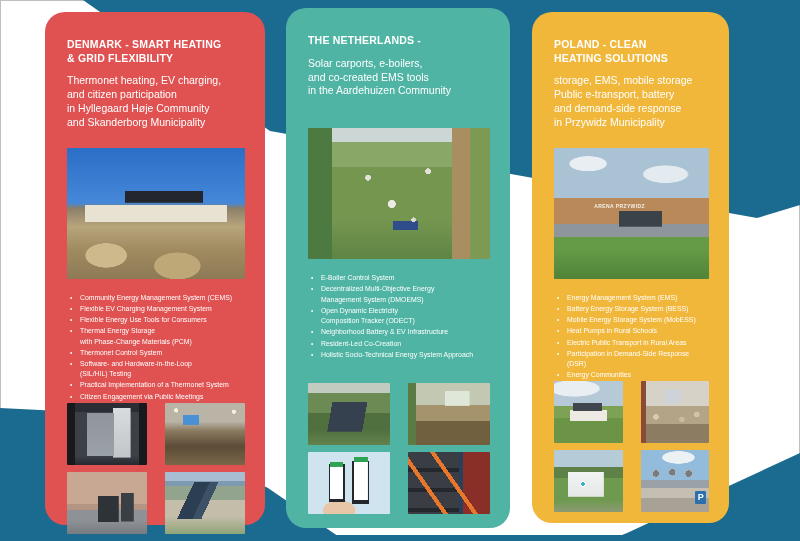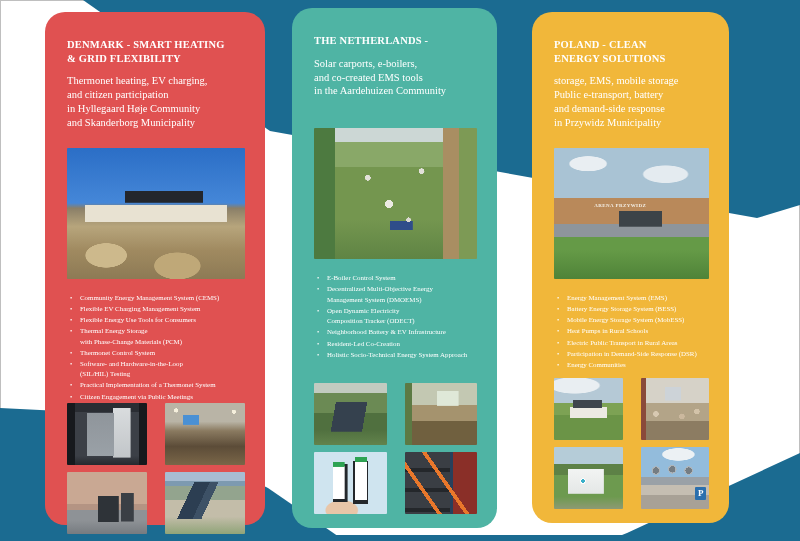--- a/index.html
+++ b/index.html
@@ -1,28 +1,28 @@
 <!DOCTYPE html>
 <html><head>
 <meta charset="utf-8">
 <style>
   html,body{margin:0;padding:0;background:#e8e8e8;}
   .page{
     position:relative;width:800px;height:541px;background:#ffffff;
-    overflow:hidden;font-family:Liberation Serif, serif;
+    overflow:hidden;font-family:Liberation Sans, sans-serif;
     box-shadow:inset 0 0 0 1px #bfbfbf;
   }
   .bg{position:absolute;inset:0;width:800px;height:541px;}
   
   .panel{
     position:absolute;border-radius:20px;box-sizing:border-box;
     padding:26px 20px 14px 22px;display:flex;flex-direction:column;color:#ffffff;
   }
   .panel.red{left:45px;top:12px;width:220px;height:513px;background:#e05151;}
-  .panel.teal{left:292px;top:8px;width:205px;height:520px;background:#4fb4a4;}
+  .panel.teal{left:286px;top:8px;width:224px;height:520px;background:#4fb4a4;}
   .panel.yellow{left:532px;top:12px;width:197px;height:511px;background:#f1b73a;}
   .title{margin:0;font-size:10.5px;line-height:1.3;font-weight:bold;letter-spacing:.2px;}
   .title .tl{display:block;white-space:nowrap;}
   .sub{margin:9px 0 6px 0;font-size:10.5px;line-height:1.32;font-weight:normal;}
   .sub .sl{display:block;white-space:nowrap;}
   .photo{border-radius:1px;}
   .photo.main{height:131px;margin-top:12px;flex:none;position:relative;overflow:hidden;}
   .panel.teal .photo.main{margin-top:24px;}
   .bullets{list-style:none;margin:14px 0 0 0;padding:0;font-size:6.9px;line-height:1.48;}
   .bullets li{position:relative;padding-left:13px;white-space:pre-line;margin:0 0 1px 0;}
@@ -187,21 +187,21 @@
       <div class="photo cell p-nl-1"></div>
       <div class="photo cell p-nl-2"></div>
       <div class="photo cell p-nl-3"></div>
       <div class="photo cell p-nl-4"></div>
     </div>
   </section>
 
   <section class="panel yellow">
     <h2 class="title">
       <span class="tl">POLAND - CLEAN</span>
-      <span class="tl">ENERGY SOLUTIONS</span>
+      <span class="tl">HEATING SOLUTIONS</span>
     </h2>
     <p class="sub">
       <span class="sl">storage, EMS, mobile storage</span>
       <span class="sl">Public e-transport, battery</span>
       <span class="sl">and demand-side response</span>
       <span class="sl">in Przywidz Municipality</span>
     </p>
     <div class="photo main p-pl-main">
       <span class="arena-sign">ARENA PRZYWIDZ</span>
     </div>

